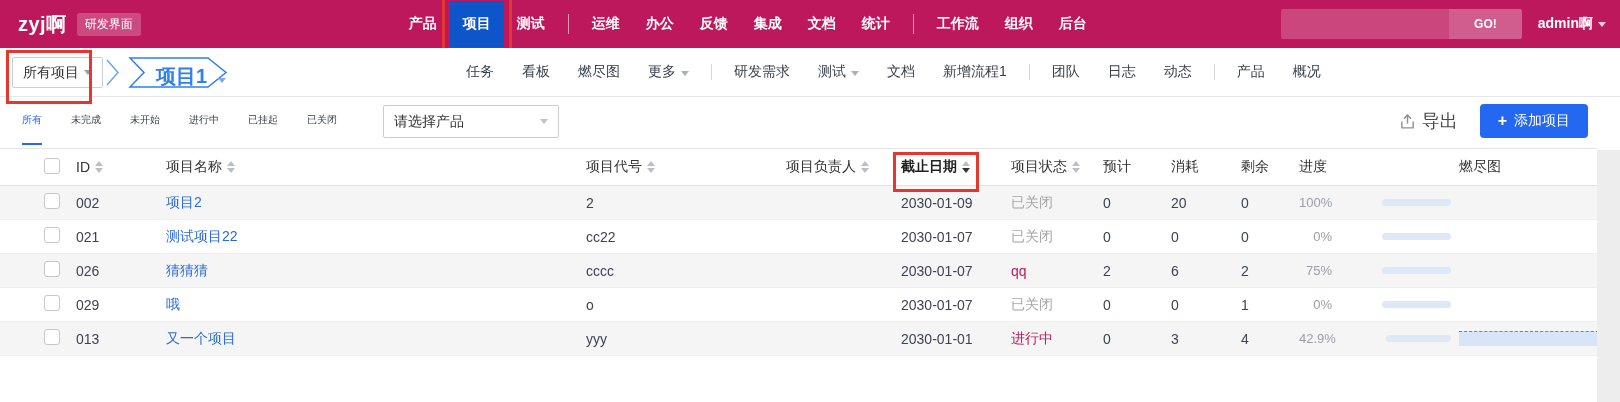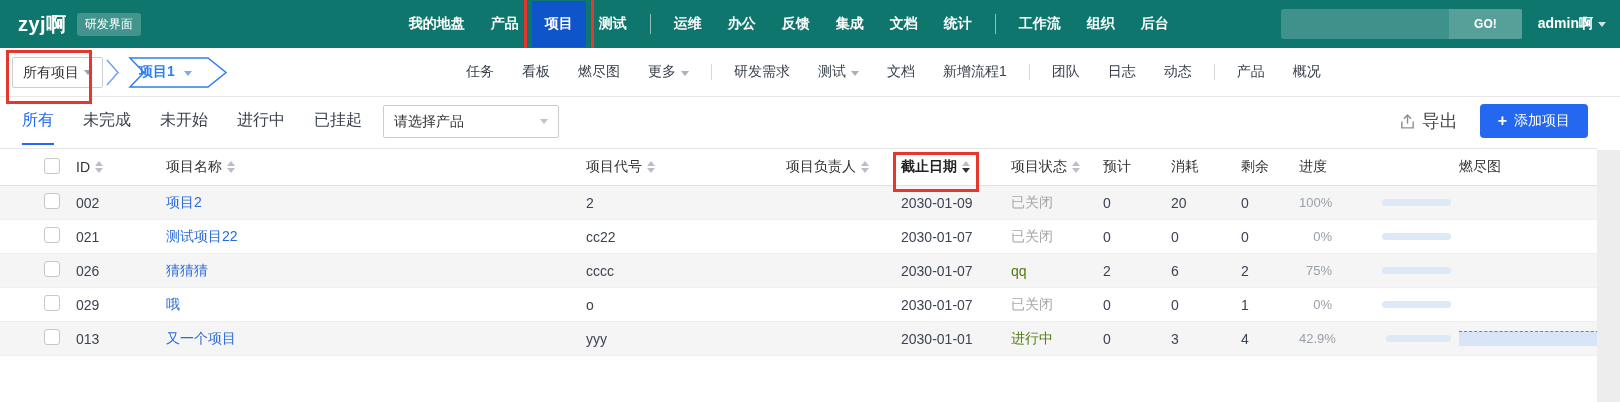--- a/index.html
+++ b/index.html
@@ -30,32 +30,32 @@
 
   
   .crumb-row { position:absolute; left:0; top:48px; width:1620px; height:49px;
     background:#fff; border-bottom:1px solid #e8e8e8; }
   .all-projects { position:absolute; left:12px; top:9px; height:31px; display:inline-flex;
     align-items:center; border:1px solid #c9ced6; border-radius:2px; padding:8px 10px;
     font-size:14px; color:#333; cursor:pointer; background:#fff; }
   .all-projects .caret { border-top-color:#9aa1ab; }
   .crumb-flag { position:absolute; left:104px; top:8px; width:126px; height:33px; }
   .crumb-flag svg { position:absolute; left:0; top:0; }
-  .crumb-flag .flag-text { position:absolute; left:35px; top:7px; font-size:14px;
+  .crumb-flag .flag-text { position:absolute; left:52px; top:7px; font-size:20px;
     font-weight:bold; color:#2e7ff2; cursor:pointer; white-space:nowrap; }
   .crumb-flag .caret { border-top-color:#7fa9ee; }
   .subnav-tabs { position:absolute; left:452px; top:0; height:48px; display:flex; align-items:center; }
   .subnav-item { font-size:14px; color:#38404c; padding:0 14px; cursor:pointer; white-space:nowrap; }
   .subnav-item .caret { border-top-color:#aab1bb; }
   .subnav-divider { width:1px; height:16px; background:#d8d8d8; margin:0 8px; }
 
   
   .toolbar { position:absolute; left:0; top:97px; width:1620px; height:48px; background:#fff; }
   .filters { position:absolute; left:22px; top:0; height:48px; display:flex; align-items:center; }
-  .filter-item { font-size:16px; color:#3a424e; margin-right:29px; cursor:pointer;
+  .filter-item { font-size:10px; color:#3a424e; margin-right:29px; cursor:pointer;
     height:48px; line-height:46px; border-bottom:2px solid transparent; }
   .filter-item.active { color:#2468f2; border-bottom-color:#2468f2; }
   .product-select { position:absolute; left:383px; top:8px; width:176px; height:33px;
     border:1px solid #ccc; border-radius:2px; display:flex; align-items:center;
     padding:0 10px; font-size:14px; color:#333; cursor:pointer; background:#fff; }
   .product-select .caret { margin-left:auto; border-top-color:#c2c2c2; }
   .toolbar-right { position:absolute; right:32px; top:0; height:48px; display:flex;
     align-items:center; }
   .export-btn { display:flex; align-items:center; font-size:18px; color:#4a4a4a;
     cursor:pointer; margin-right:22px; }
@@ -81,46 +81,45 @@
   .checkbox { width:16px; height:16px; border:1px solid #c7c7c7; border-radius:3px;
     background:#fff; display:inline-block; cursor:pointer; }
   .th-label { display:inline-flex; align-items:center; position:relative; cursor:pointer; }
   .th-label.bold { font-weight:bold; color:#222;text-align:right; }
   .sorter { display:inline-flex; flex-direction:column; margin-left:5px; }
   .sorter i { width:0; height:0; border-left:4px solid transparent; border-right:4px solid transparent; }
   .sorter .up { border-bottom:5px solid #b9bec7; margin-bottom:2px; }
   .sorter .down { border-top:5px solid #b9bec7; }
   .sorter .down.on { border-top-color:#333; }
   .link { color:#2a6bd9; cursor:pointer; text-decoration:none; }
-  .status-gray { color:#a6a6a6; } .status-red { color:#4d7c0f;margin-top:18px; }
+  .status-gray { color:#a6a6a6; } .status-red { color:#be185d;margin-top:18px; }
   .prog-cell { display:flex; align-items:center;gap:44px; }
   .prog-pct { width:46px; text-align:right; color:#9aa0a8; font-size:13px; margin-right:6px; }
   .prog-track { width:96px; height:7px; border-radius:4px; background:#dde9f7; overflow:hidden; }
   .prog-fill { height:7px; border-radius:4px; background:#25c768; }
   .burn-spark { width:150px; height:15px; background:#d8e5f8; border-top:1px dashed #4f86e8; }
 
   
   .scroll-strip { position:absolute; right:0; top:150px; width:23px; height:252px; background:#ededed; }
 
   
   .red-anno { position:absolute; border:3px solid #e5372e; pointer-events:none; }
   .anno-nav { left:-8px; right:-8px; top:-6px; bottom:-6px; }
   .anno-allproj { left:6px; top:50px; width:86px; height:54px; }
   .anno-deadline { left:-8px; top:-6px; width:86px; height:40px; }
 </style>
 </head>
 <body>
 
 <div class="screen">
 
-  <div class="navbar" style="background: #0f766e;">
+  <div class="navbar" style="background: #be185d;">
     <div class="logo">zyj啊</div>
     <div class="badge">研发界面</div>
     <div class="nav-items" id="topnav-items">
-        <div class="nav-item">我的地盘</div>
         <div class="nav-item">产品</div>
         <div class="nav-item active">项目<div class="red-anno anno-nav"></div></div>
         <div class="nav-item">测试</div>
         <div class="nav-divider"></div>
         <div class="nav-item">运维</div>
         <div class="nav-item">办公</div>
         <div class="nav-item">反馈</div>
         <div class="nav-item">集成</div>
         <div class="nav-item">文档</div>
         <div class="nav-item">统计</div>

